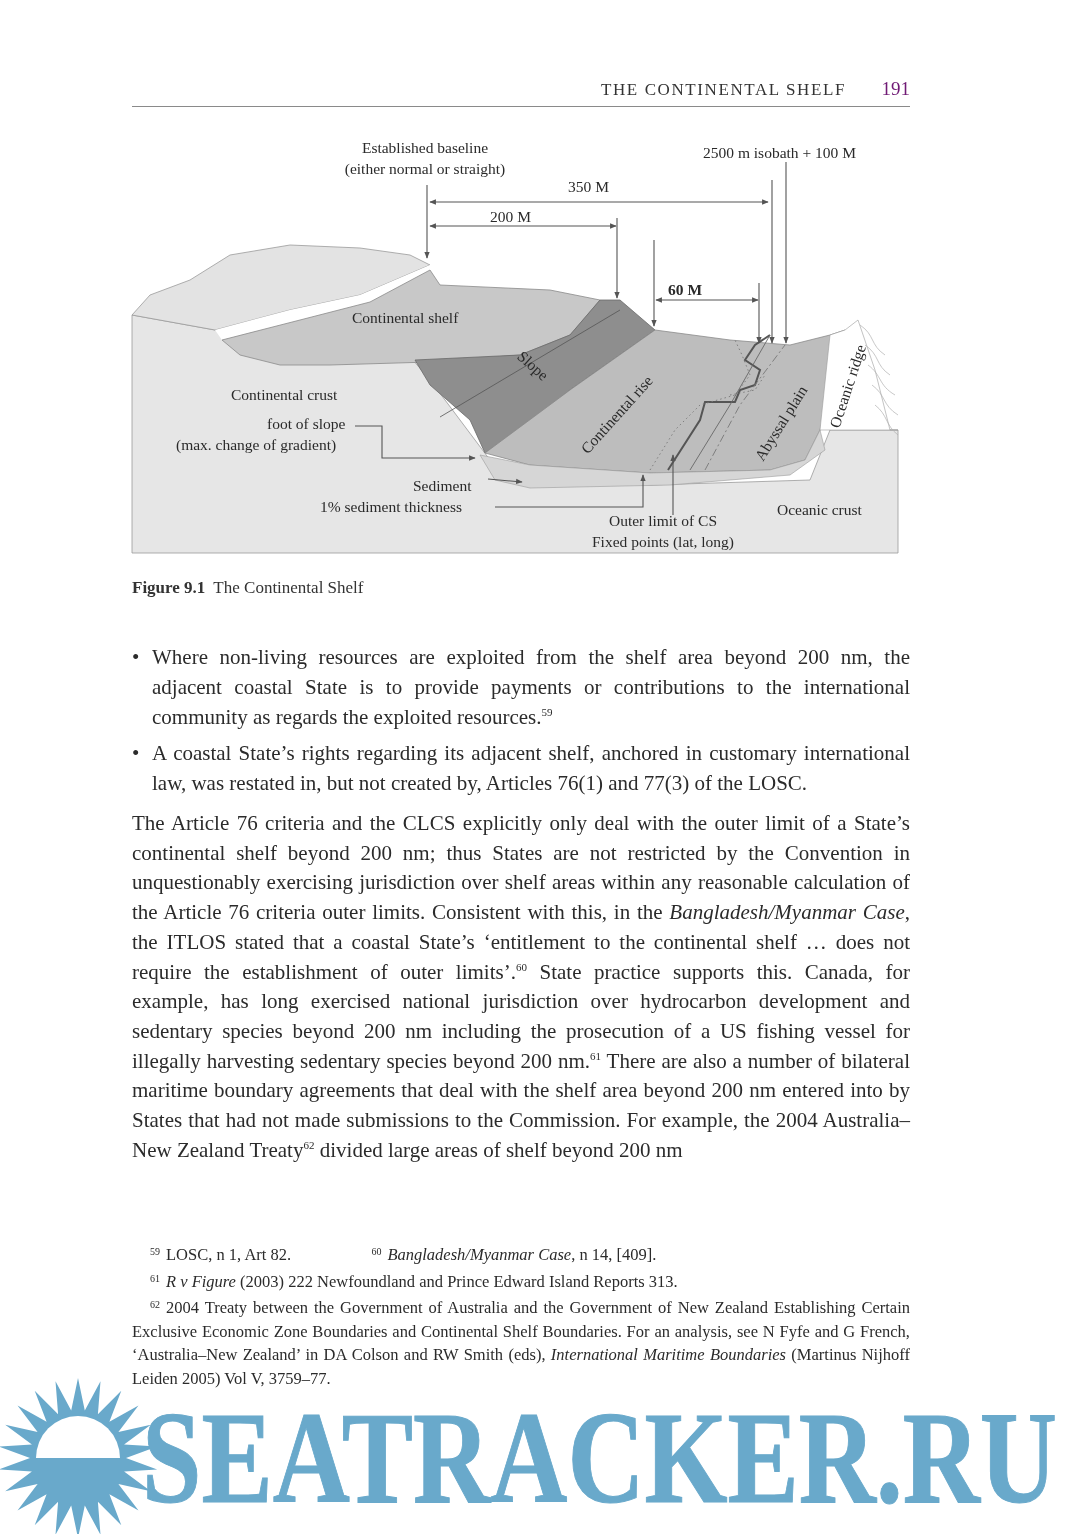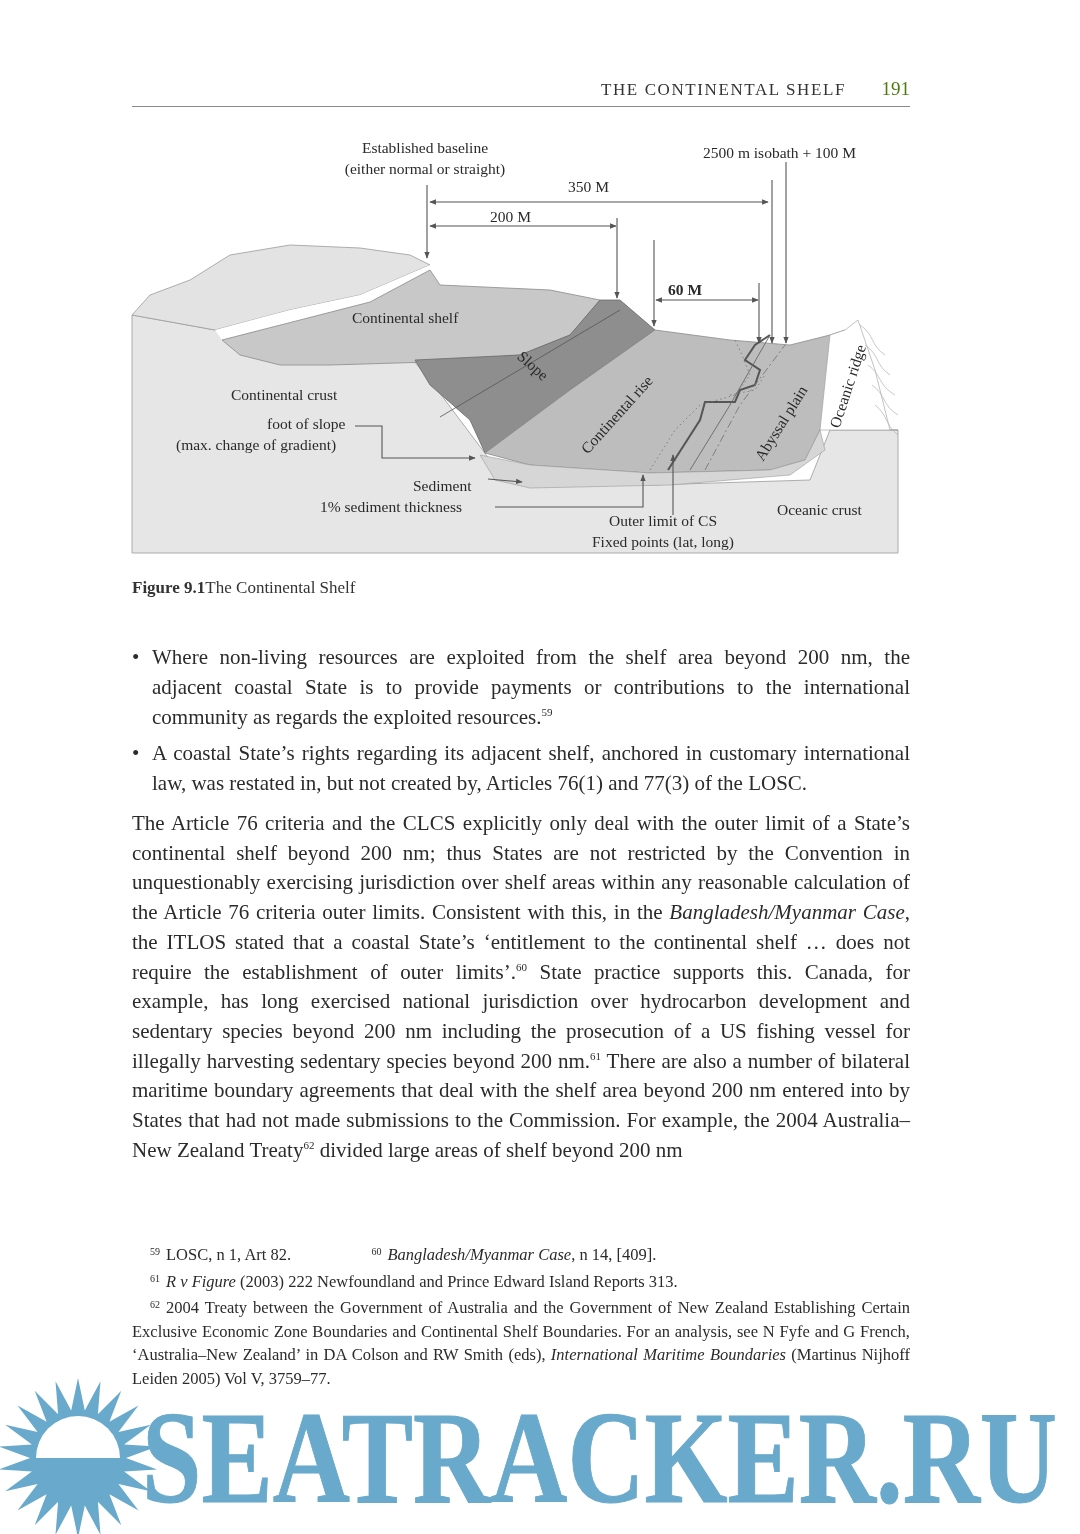--- a/index.html
+++ b/index.html
@@ -7,30 +7,30 @@
     width: 1080px; height: 1534px; background: #ffffff; position: relative; overflow: hidden;
     font-family: "Liberation Serif", "DejaVu Serif", serif; color: #2b2b2b;
   }
   .running-head {
     position: absolute; left: 132px; top: 76px; width: 778px; height: 30px;
     border-bottom: 1.5px solid #8a8a8a;
   }
   .rh-title {
     position: absolute; right: 64px; top: 4px; font-size: 17px; letter-spacing: 1.6px; color: #333;
   }
-  .rh-page { position: absolute; right: 0; top: 2px; font-size: 19px; color: #4d7c0f; }
+  .rh-page { position: absolute; right: 0; top: 2px; font-size: 19px; color: #701a75; }
 
   .figure { position: absolute; left: 130px; top: 130px; width: 780px; height: 430px; }
   .figure svg { position: absolute; left: 0; top: 0; }
   .fig-label { position: absolute; font-size: 15.5px; color: #2a2a2a; white-space: nowrap; line-height: 1; }
   .fig-label.center { transform: translateX(-50%); text-align: center; }
   .fig-label.rot { transform-origin: left top; }
 
   .caption { position: absolute; left: 132px; top: 578px; font-size: 17px; color: #333; }
-  .caption b { font-weight: bold; margin-right: 0; }
+  .caption b { font-weight: bold; margin-right: 8px; }
 
   .bullets { position: absolute; left: 132px; top: 642px; width: 778px; }
   .bullet { position: relative; padding-left: 20px; font-size: 21px; line-height: 30px; margin-bottom: 6px; text-align: justify; }
   .bullet .dot { position: absolute; left: 0; top: 0; }
   sup { font-size: 11px; line-height: 0; vertical-align: 8px; }
 
   .body-para { position: absolute; left: 132px; top: 809px; width: 778px; font-size: 21px; line-height: 29.7px; text-align: justify; }
 
   .footnotes { position: absolute; left: 132px; top: 1240px; width: 778px; font-size: 16.5px; line-height: 23.5px; text-align: justify; }
   .fn-line { position: relative; }

